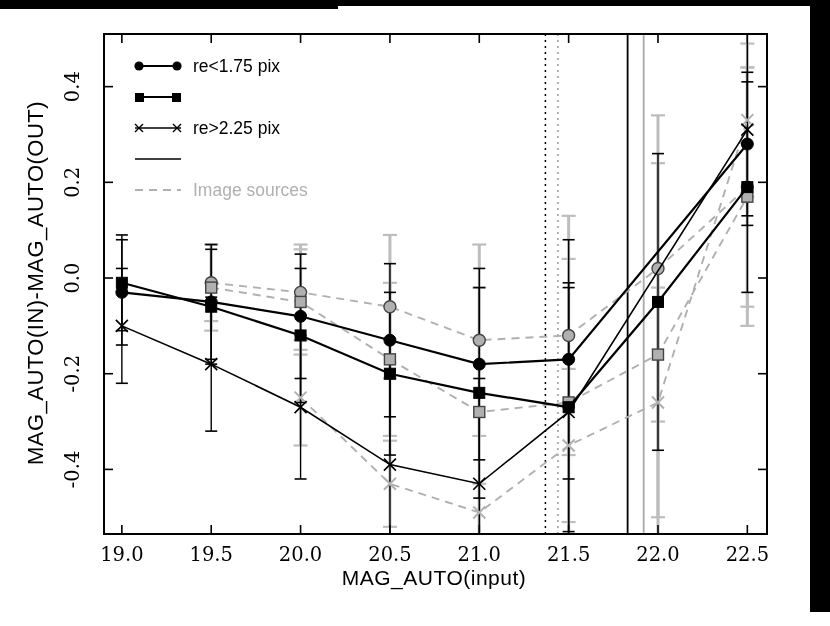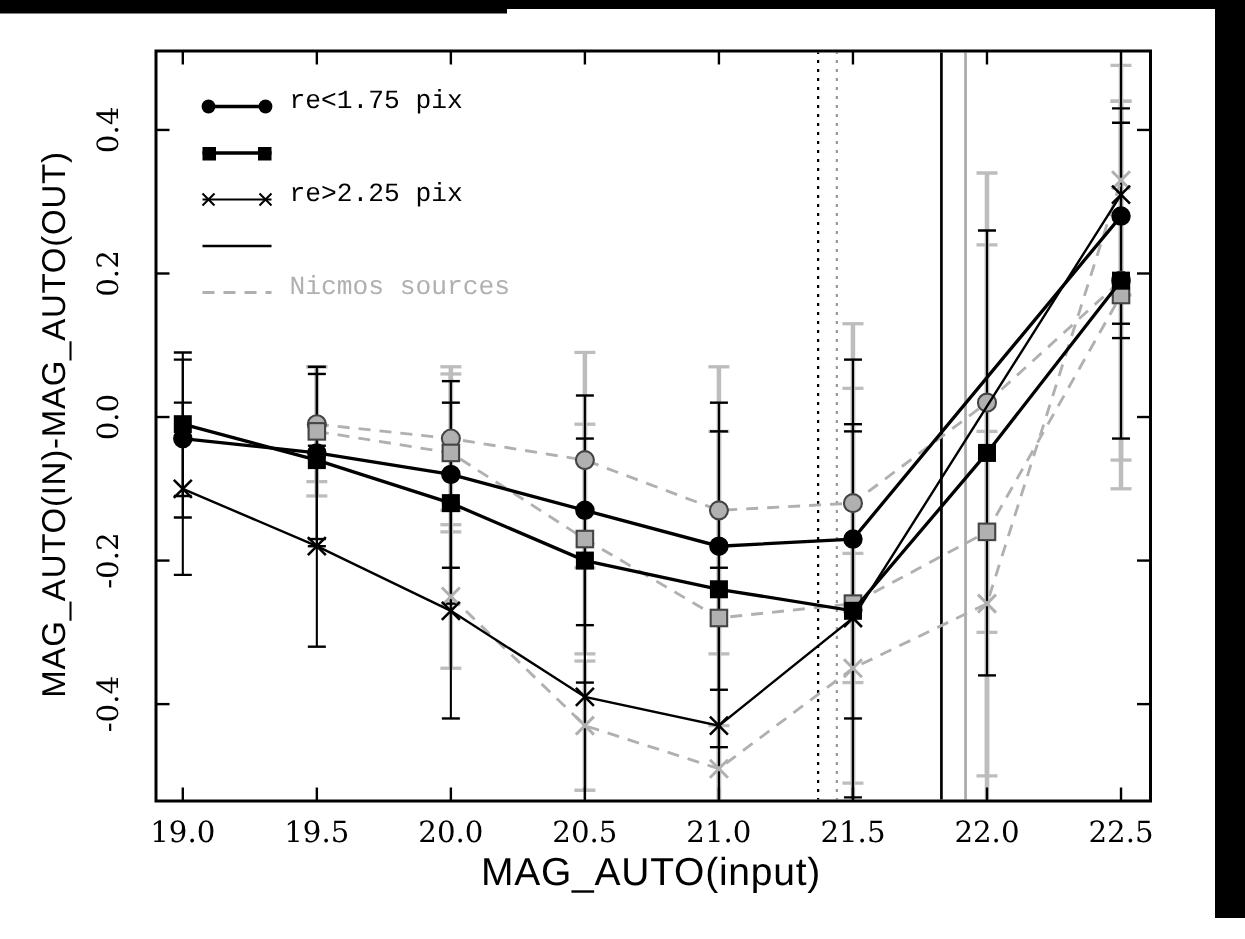--- a/index.html
+++ b/index.html
@@ -3,25 +3,25 @@
 <meta charset="utf-8">
 <style>
   html,body{margin:0;padding:0;background:#ffffff;}
   #stage{position:relative;width:830px;height:626px;background:#ffffff;overflow:hidden;
          font-family:"Liberation Sans",sans-serif;}
   .blackbar{position:absolute;background:#000;}
   #topbar{left:0;top:0;width:830px;height:6px;}
   #topbar2{left:0;top:0;width:338px;height:9px;}
   #rightbar{left:810px;top:0;width:20px;height:612px;}
   #chart-svg{position:absolute;left:0;top:0;}
-  .axis-title{position:absolute;color:#000;font-size:26px;letter-spacing:0.5px;white-space:nowrap;}
+  .axis-title{position:absolute;color:#000;font-size:21px;letter-spacing:0.5px;white-space:nowrap;}
   #xlabel{left:434px;top:566px;transform:translateX(-50%);}
   #ylabel{left:36px;top:283px;transform:translate(-50%,-50%) rotate(-90deg);font-size:22px;}
   #legend{position:absolute;left:132px;top:54px;display:flex;flex-direction:column;gap:7px;}
-  .legend-row{display:flex;align-items:flex-end;gap:9px;height:24px;font-family:Liberation Mono, monospace;}
+  .legend-row{display:flex;align-items:center;gap:9px;height:24px;}
   .legend-row .swatch{flex:0 0 auto;}
   .legend-label{font-size:17.5px;color:#000;white-space:nowrap;}
   .legend-label.gray{color:#b0b0b0;}
 </style>
 </head>
 <body>
 
 <div id="stage">
   <div id="topbar" class="blackbar"></div>
   <div id="topbar2" class="blackbar"></div>
@@ -314,16 +314,16 @@
     </div>
     <div class="legend-row">
       <svg class="swatch" width="52" height="14">
         <line x1="3" y1="7" x2="49" y2="7" stroke="#000" stroke-width="1.6"></line>
       </svg>
     </div>
     <div class="legend-row">
       <svg class="swatch" width="52" height="14">
         <line x1="3" y1="7" x2="49" y2="7" stroke="#b0b0b0" stroke-width="2" stroke-dasharray="8 6"></line>
       </svg>
-      <span class="legend-label gray">Nicmos sources</span>
+      <span class="legend-label gray">Image sources</span>
     </div>
   </div>
 </div>
 
 </body></html>

